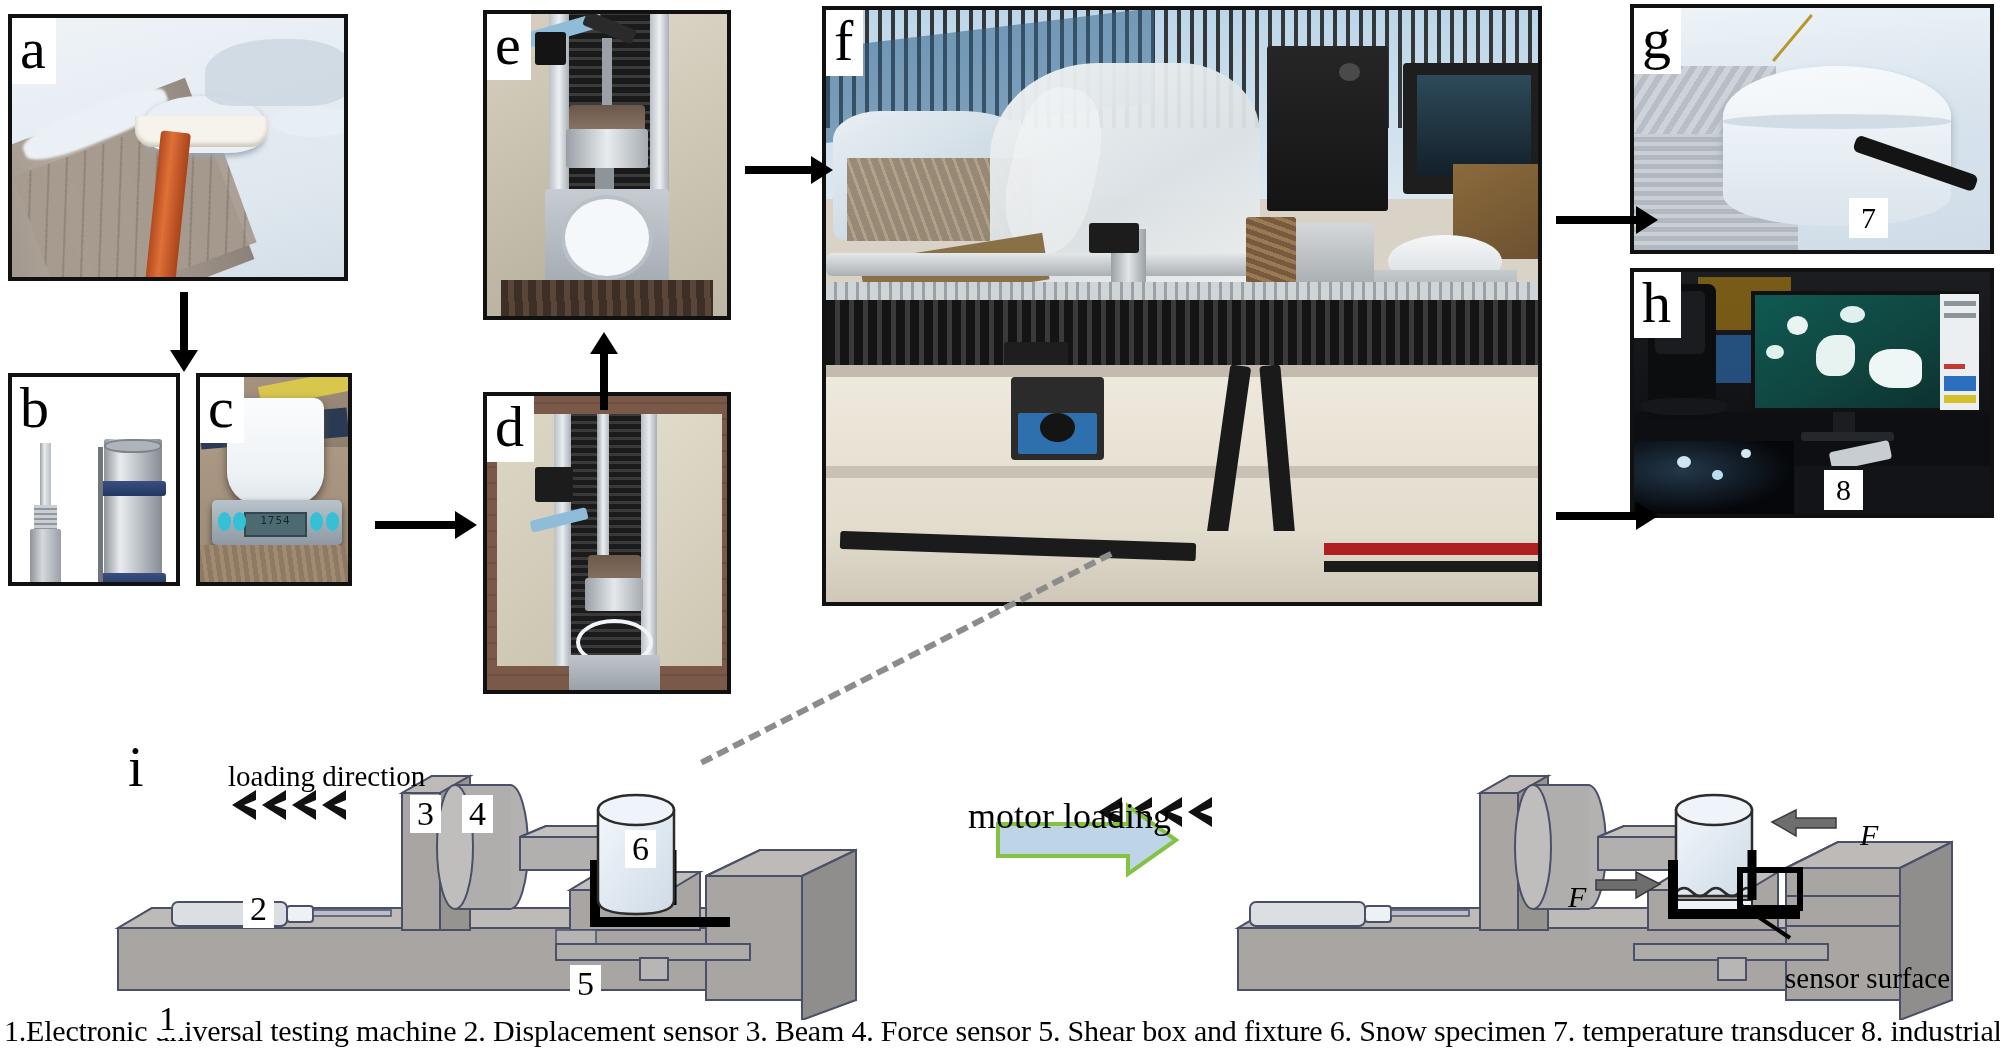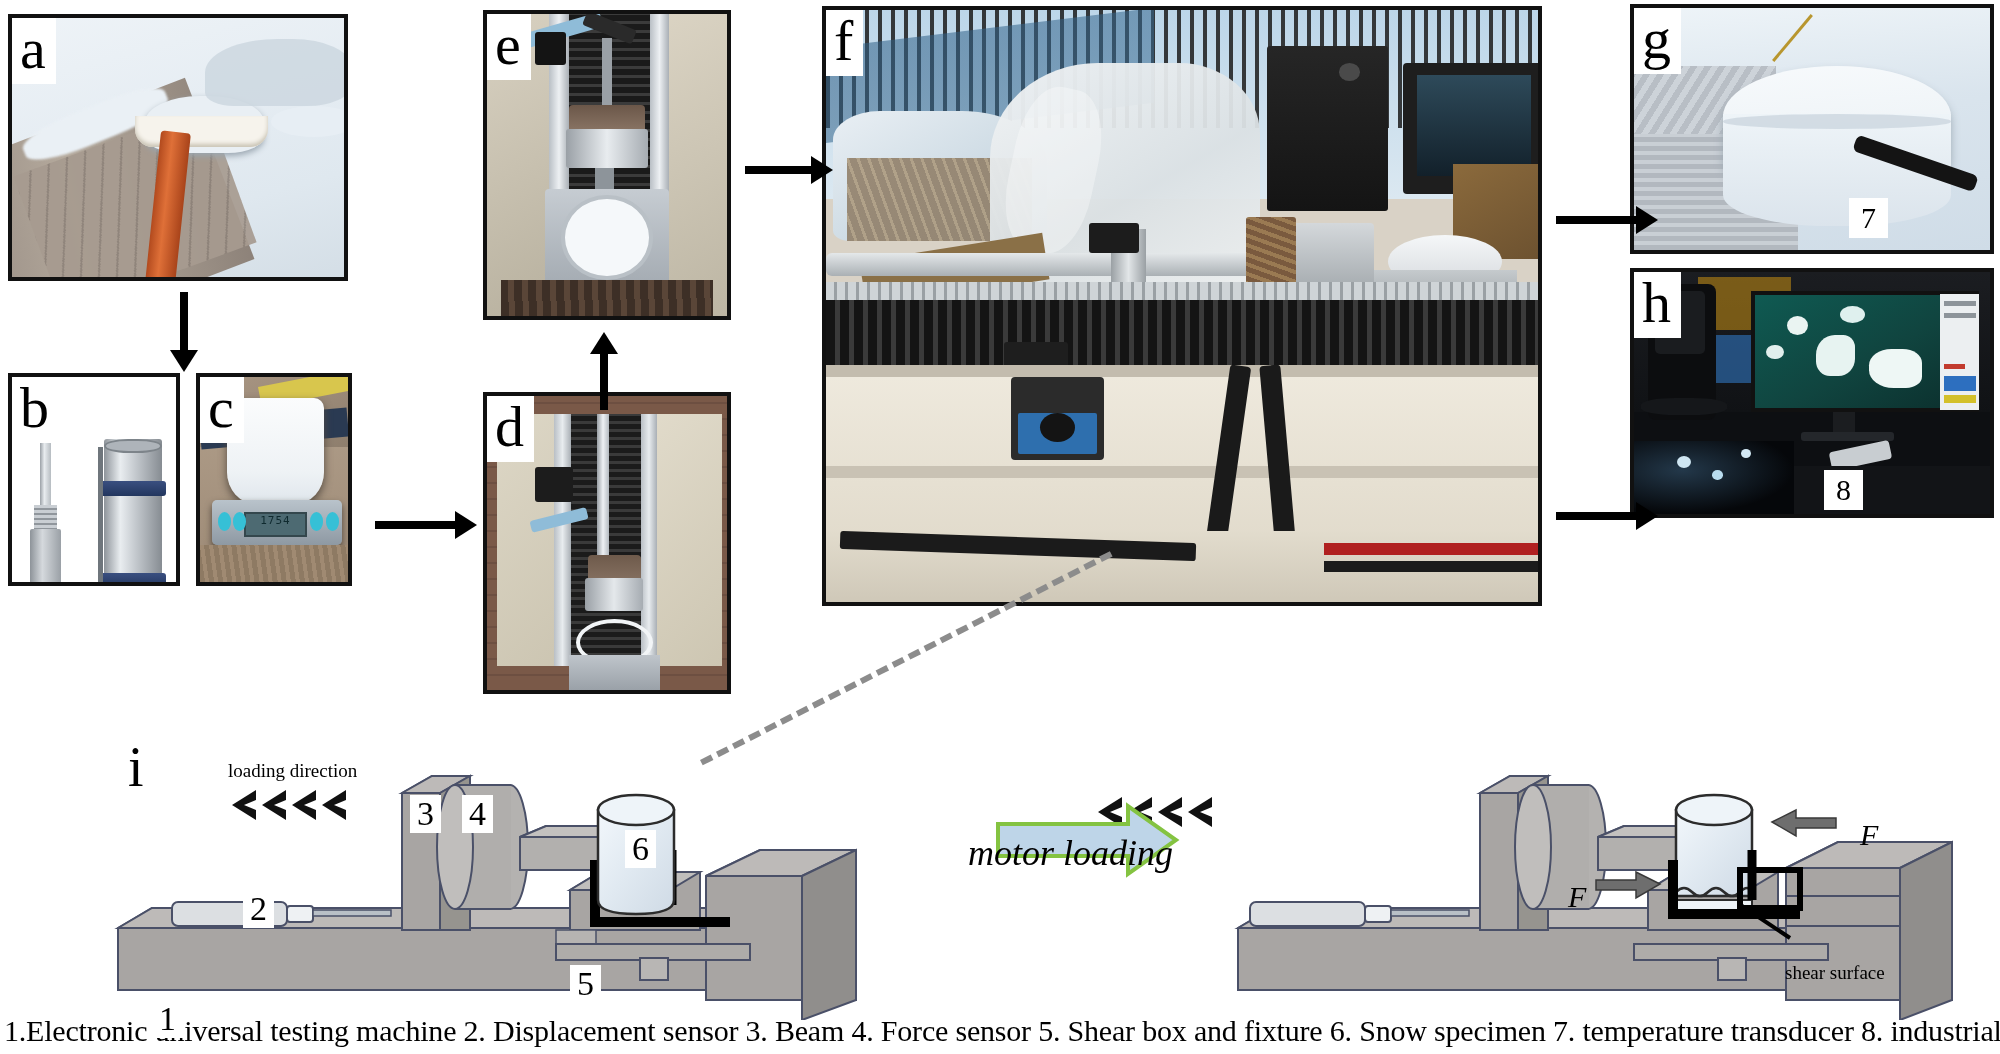--- a/index.html
+++ b/index.html
@@ -27,21 +27,21 @@
 
   .caption{position:absolute;left:4px;bottom:6px;width:1992px;font-size:30px;color:#000;
            letter-spacing:-0.2px;white-space:nowrap;font-family:"Liberation Serif",serif;}
 
   
   .schem{position:absolute;left:0;top:700px;width:2000px;height:320px;}
   .sv{position:absolute;left:0;top:0;}
   .fig-i{position:absolute;left:128px;top:735px;font-size:56px;color:#000;z-index:20;}
   .lbl{position:absolute;z-index:25;color:#000;}
   .lbl.box{background:#fff;padding:1px 7px;font-size:34px;line-height:36px;}
-  .lbl.txt{font-size:19px;}
+  .lbl.txt{font-size:29px;}
   .lbl.ital{font-style:italic;font-size:30px;}
   .motor-lbl{position:absolute;font-size:36px;color:#000;z-index:25;}
   .blob{position:absolute;border-radius:50%;}
 </style>
 </head>
 <body>
 
 <div class="panel" style="left:8px;top:14px;width:340px;height:267px;">
   <div class="ph" style="background:linear-gradient(165deg,#eef3f7 0%,#e6edf3 38%,#dfe8ef 70%,#d4dee6 100%);">
     <div style="position:absolute;left:-10%;top:38%;width:75%;height:75%;background:linear-gradient(100deg,#9a8f86,#b4a99c 40%,#8d8279);transform:rotate(-21deg);"></div>
@@ -353,18 +353,18 @@
 </div>
 
 <div class="lbl txt" style="left:228px;top:760px;">loading direction</div>
 <div class="lbl box" style="left:410px;top:795px;">3</div>
 <div class="lbl box" style="left:462px;top:795px;">4</div>
 <div class="lbl box" style="left:243px;top:890px;">2</div>
 <div class="lbl box" style="left:152px;top:1000px;">1</div>
 <div class="lbl box" style="left:570px;top:965px;">5</div>
 <div class="lbl box" style="left:625px;top:830px;">6</div>
 
-<div class="motor-lbl" style="left:968px;top:832px;font-style:italic;">motor loading</div>
+<div class="motor-lbl" style="left:968px;top:795px;">motor loading</div>
 <div class="lbl ital" style="left:1860px;top:818px;">F</div>
 <div class="lbl ital" style="left:1568px;top:880px;">F</div>
-<div class="lbl txt" style="left:1785px;top:962px;">shear surface</div>
+<div class="lbl txt" style="left:1785px;top:962px;">sensor surface</div>
 
 <div class="caption">1.Electronic universal testing machine 2. Displacement sensor 3. Beam 4. Force sensor 5. Shear box and fixture 6. Snow specimen 7. temperature transducer 8. industrial microscope</div>
 
 </body></html>

